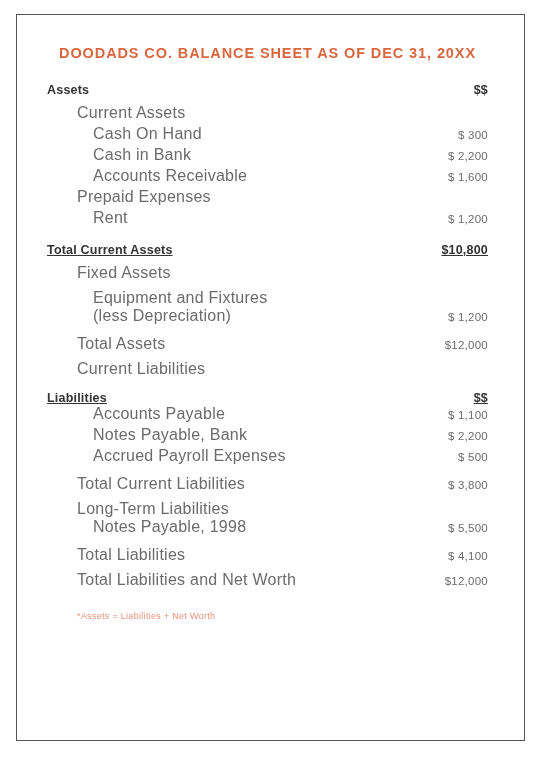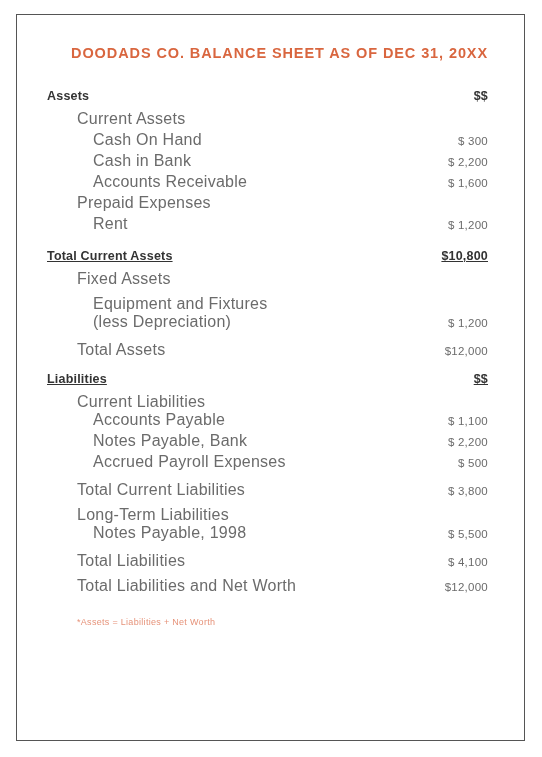--- a/index.html
+++ b/index.html
@@ -30,29 +30,29 @@
     padding: 22px 36px 0 30px;
     box-sizing: border-box;
     height: 100%;
   }
 
   .doc-title {
     color: #d9663f;
     font-size: 14.5px;
     font-weight: bold;
     letter-spacing: 0.9px;
-    text-align: right;
+    text-align: center;
     margin: 8px 0 0 0;
     white-space: nowrap;
   }
 
   table.balance-table {
     width: 100%;
     border-collapse: collapse;
-    margin-top: 28px;
+    margin-top: 22px;
     table-layout: fixed;
   }
 
   table.balance-table td {
     padding: 0;
     vertical-align: baseline;
   }
 
   td.label-cell {
     font-size: 16px;
@@ -157,28 +157,28 @@
             <td class="value-cell"></td>
           </tr>
           <tr class="row">
             <td class="label-cell indent-2">(less Depreciation)</td>
             <td class="value-cell">$ 1,200</td>
           </tr>
           <tr class="row gap-small-before">
             <td class="label-cell indent-1">Total Assets</td>
             <td class="value-cell">$12,000</td>
           </tr>
+          <tr class="row gap-small-before">
+            <td class="label-cell indent-1">Current Liabilities</td>
+            <td class="value-cell"></td>
+          </tr>
           <tr class="row section-head gap-before">
             <td class="label-cell indent-0">Liabilities</td>
             <td class="value-cell">$$</td>
           </tr>
-          <tr class="row gap-small-before">
-            <td class="label-cell indent-1">Current Liabilities</td>
-            <td class="value-cell"></td>
-          </tr>
           <tr class="row">
             <td class="label-cell indent-2">Accounts Payable</td>
             <td class="value-cell">$ 1,100</td>
           </tr>
           <tr class="row">
             <td class="label-cell indent-2">Notes Payable, Bank</td>
             <td class="value-cell">$ 2,200</td>
           </tr>
           <tr class="row">
             <td class="label-cell indent-2">Accrued Payroll Expenses</td>

